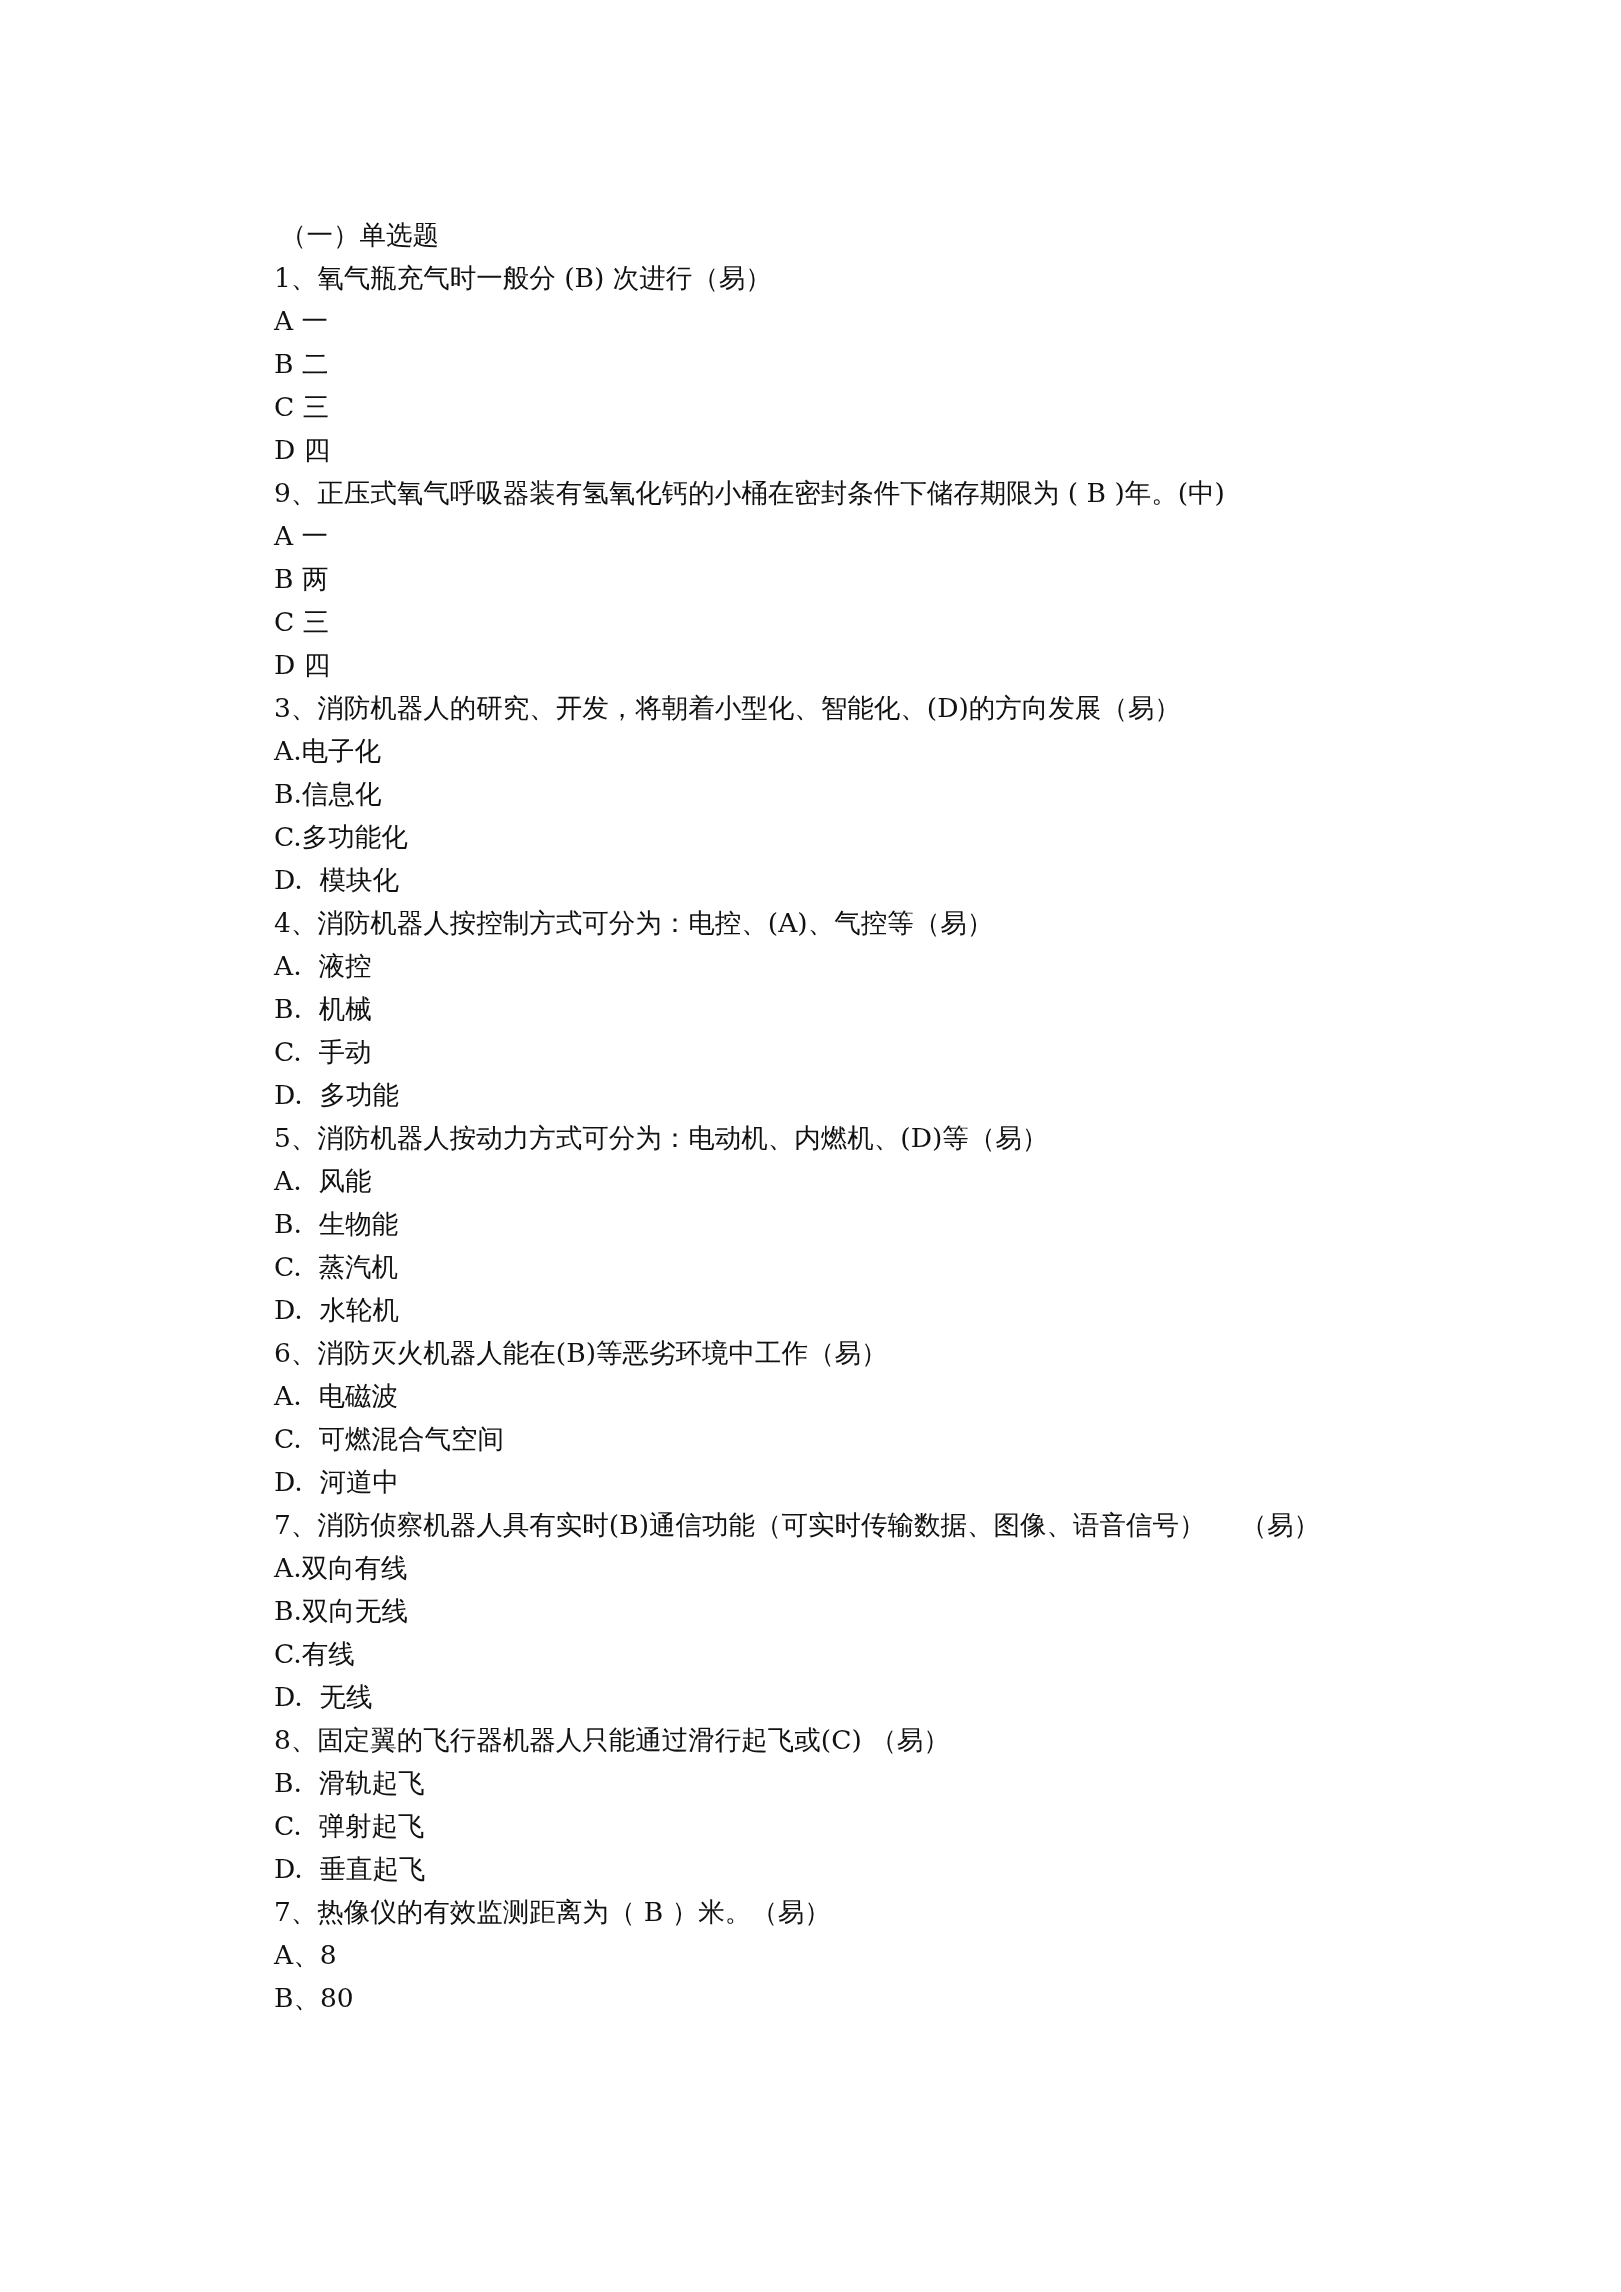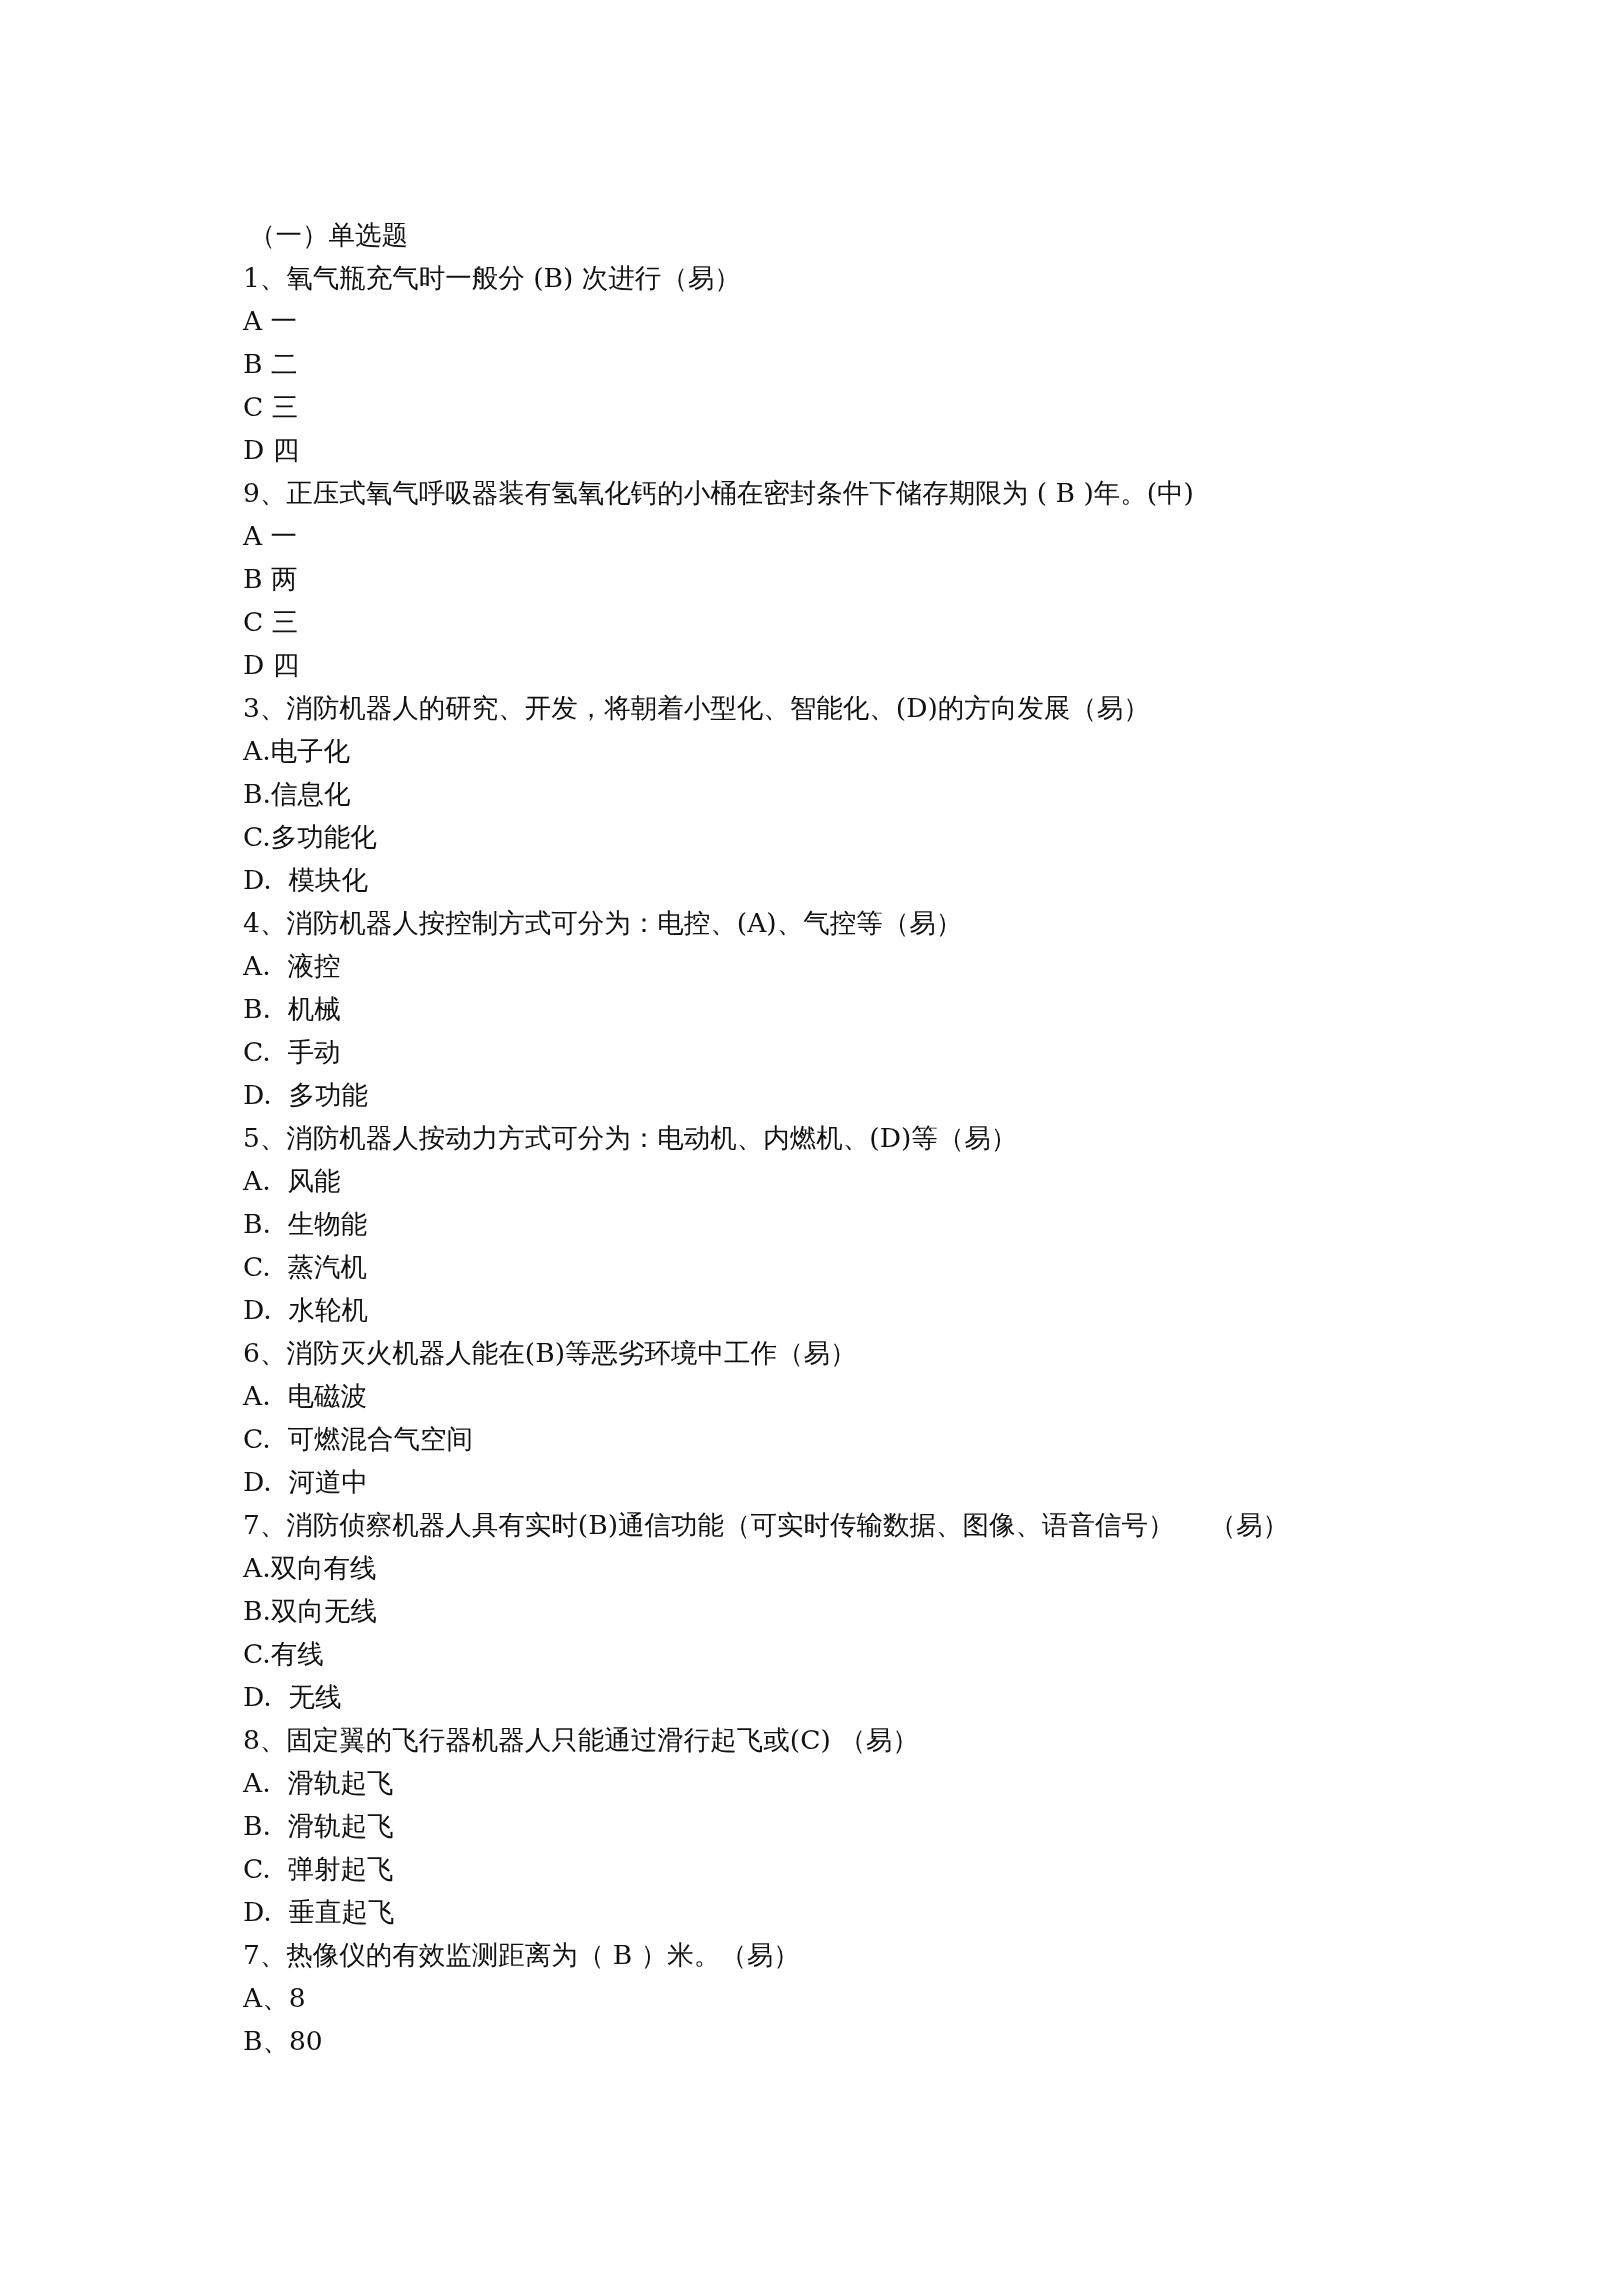--- a/index.html
+++ b/index.html
@@ -7,21 +7,21 @@
   .page {
     position: absolute;
     left: 243px;
     top: 213px;
     width: 1137px;
     color: #111111;
     font-family: "DejaVu Serif", "Liberation Serif", serif;
     font-size: 26.5px;
     line-height: 43px;
   }
-  .line { white-space: pre; height: 43px; }
+  .line { white-space: pre; height: 43px; margin-left: 31px; }
   .section-title { padding-left: 5.9px; }
   .question {}
   .option {}
 </style>
 </head>
 <body>
 
 <div class="page">
   <div class="line section-title">（一）单选题</div>
 
@@ -75,21 +75,20 @@
   <div>
     <div class="line question">7、消防侦察机器人具有实时(B)通信功能（可实时传输数据、图像、语音信号）　 （易）</div>
     <div class="line option">A.双向有线</div>
     <div class="line option">B.双向无线</div>
     <div class="line option">C.有线</div>
     <div class="line option">D.  无线</div>
   </div>
 
   <div>
     <div class="line question">8、固定翼的飞行器机器人只能通过滑行起飞或(C) （易）</div>
-    <div class="line option">A.  滑轨起飞</div>
     <div class="line option">B.  滑轨起飞</div>
     <div class="line option">C.  弹射起飞</div>
     <div class="line option">D.  垂直起飞</div>
   </div>
 
   <div>
     <div class="line question">7、热像仪的有效监测距离为（ B ）米。（易）</div>
     <div class="line option">A、8</div>
     <div class="line option">B、80</div>
   </div>

